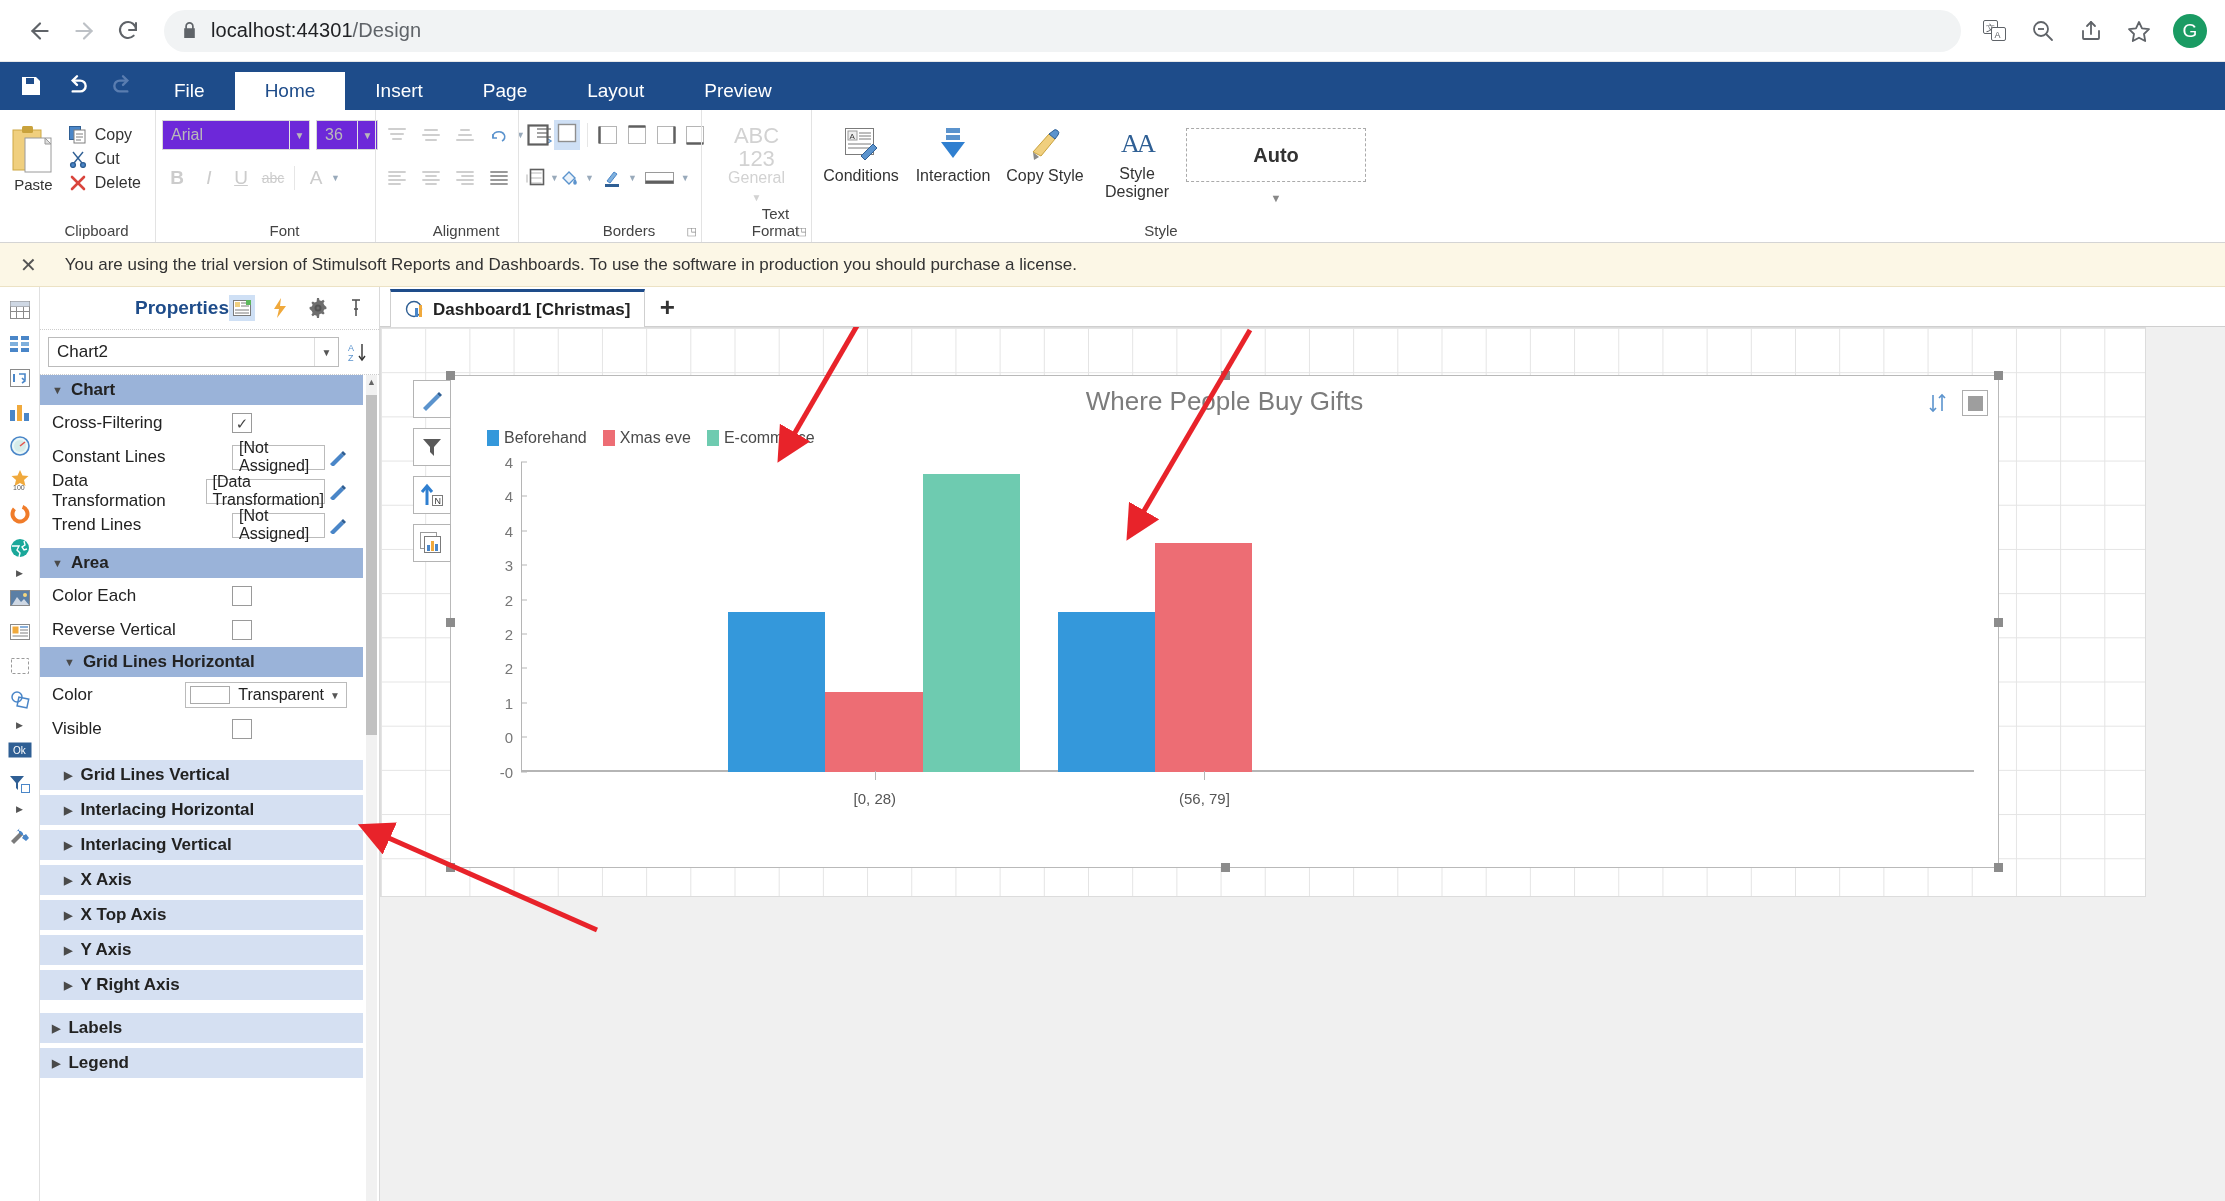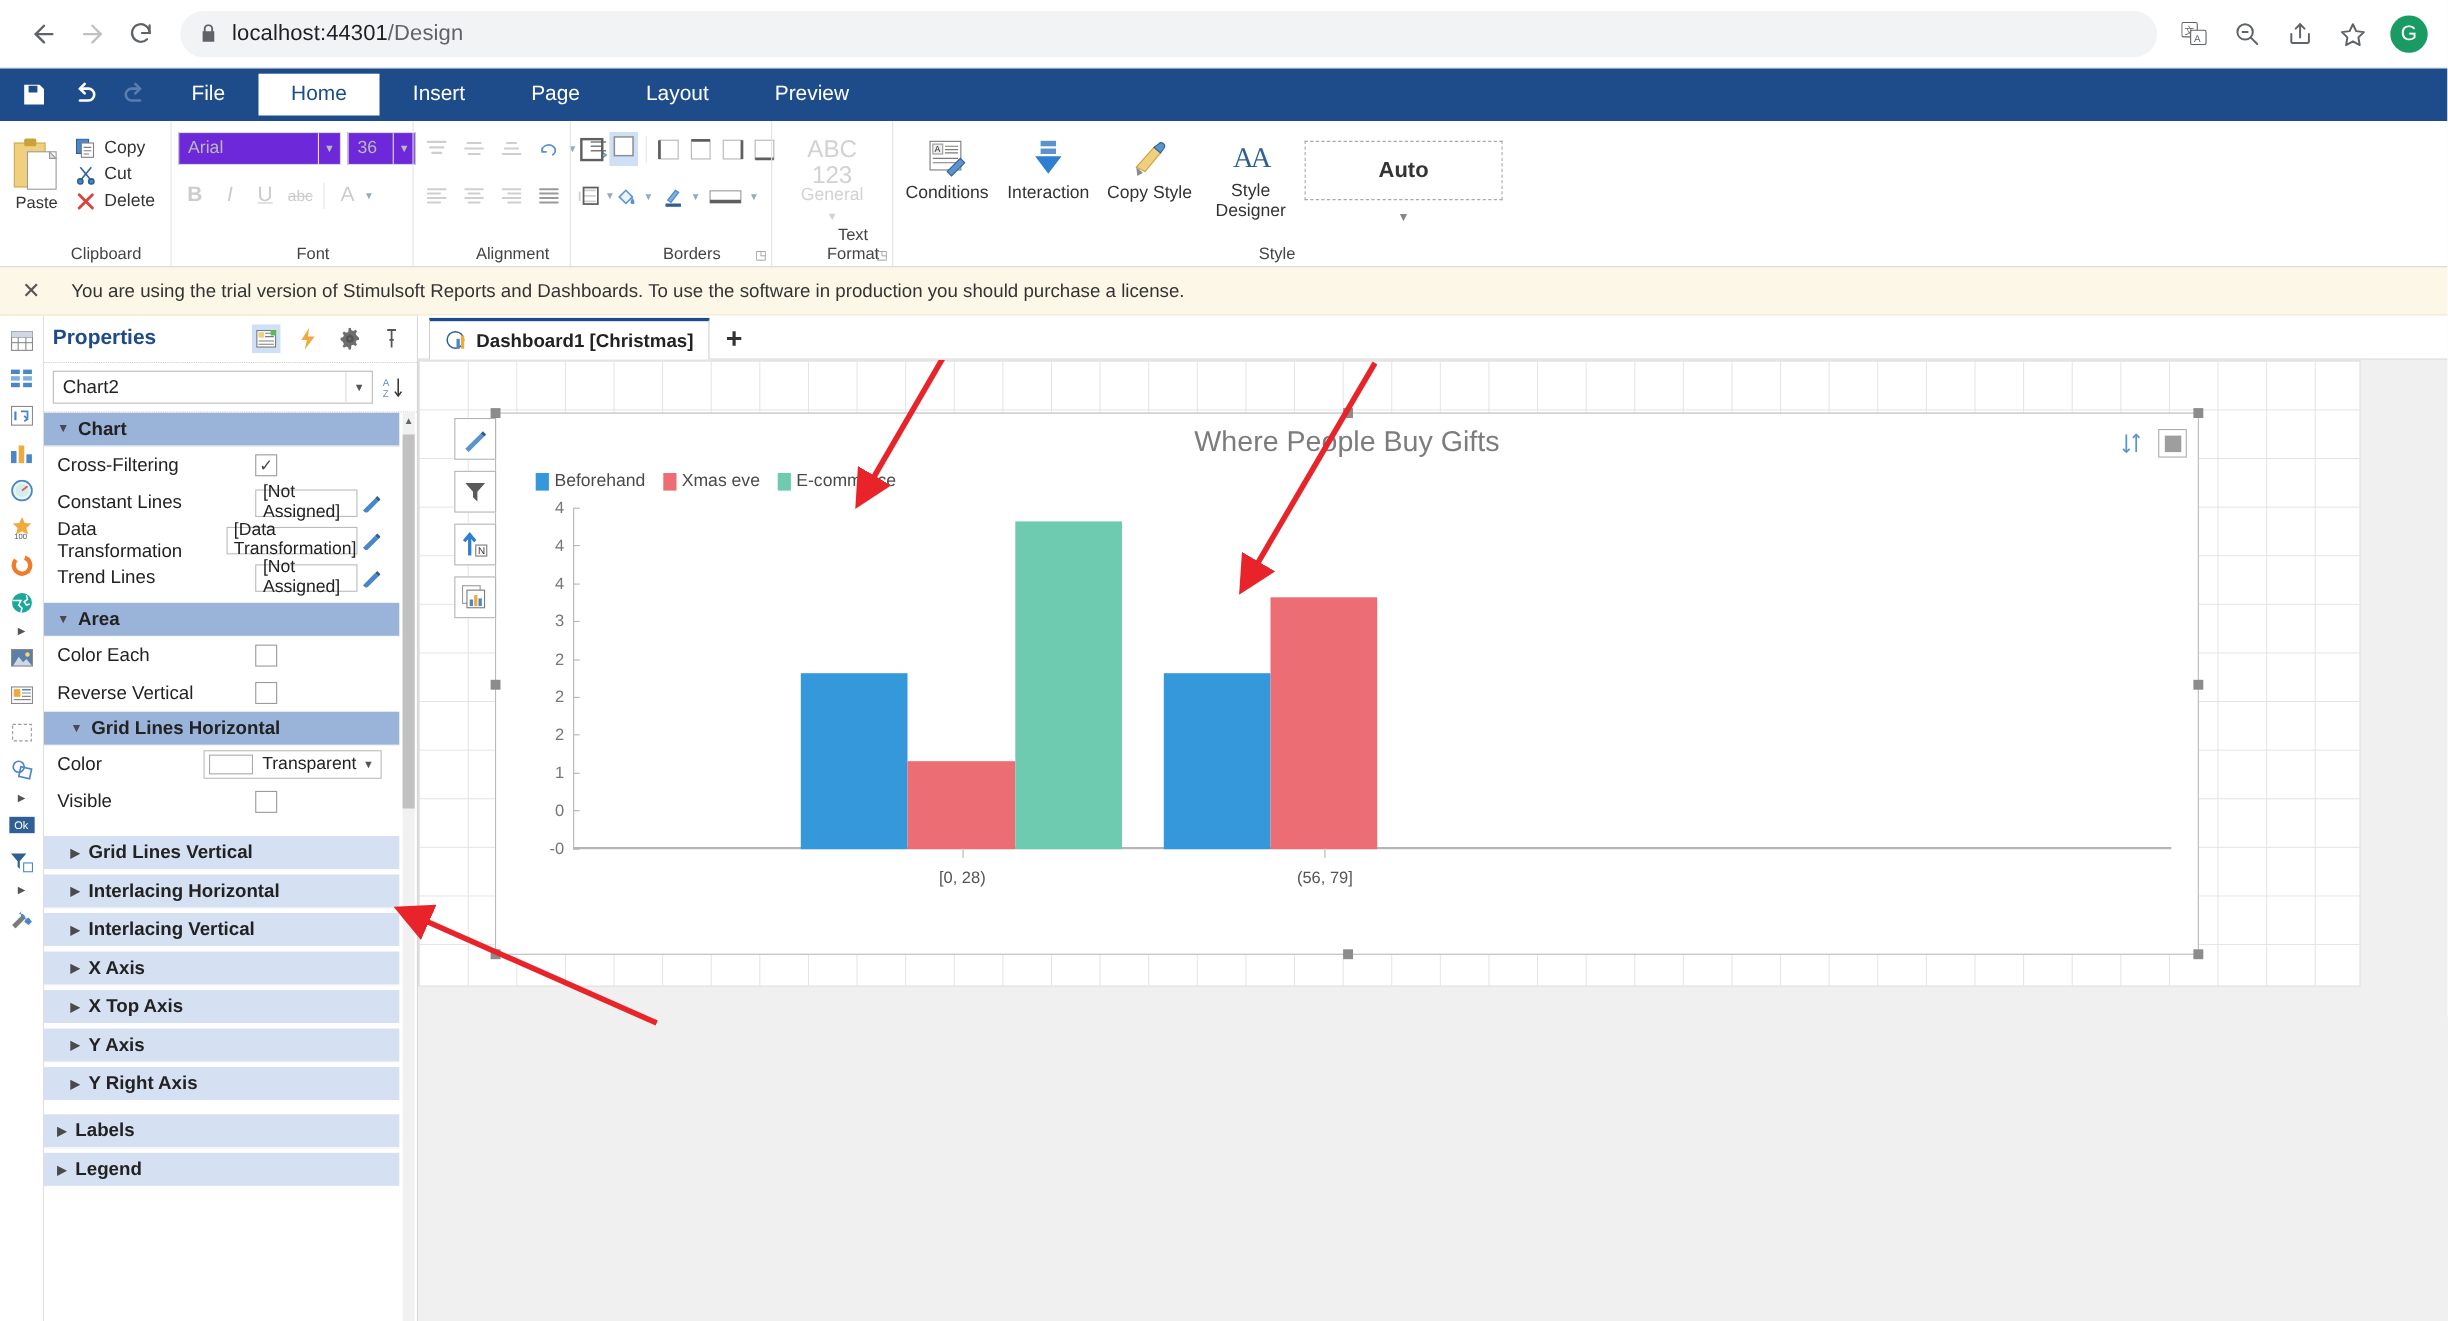--- a/index.html
+++ b/index.html
@@ -32,21 +32,21 @@
   .browser-right { display: flex; align-items: center; gap: 8px; }
   .b-icon { width: 40px; height: 40px; display:flex; align-items:center; justify-content:center; color:#5f6368; }
   .avatar-circle {
     width: 34px; height: 34px; border-radius: 50%; background: #1a9b63;
     color: #fff; font-size: 19px; display:flex; align-items:center; justify-content:center;
     margin-left: 6px;
   }
 
   
   .ribbon-tabbar {
-    height: 48px; background: #1e4c8a; display: flex; align-items: center;
+    height: 48px; background: #1e4c8a; display: flex; align-items: flex-end;
     padding-left: 10px; gap: 0;
   }
   .qa-icons { display: flex; align-items: center; height: 48px; padding: 0 6px; gap: 16px; }
   .qa-icon { color: #fff; width: 30px; height: 30px; display:flex; align-items:center; justify-content:center; }
   .qa-icon.dim { color: #5a7db0; }
   .ribbon-tab {
     color: #fff; font-size: 19px; padding: 0 30px; height: 38px;
     display: flex; align-items: center; justify-content: center;
   }
   .ribbon-tab.active { background: #fff; color: #1e4c8a; }
@@ -130,20 +130,21 @@
   .rail-caret { font-size: 9px; color:#555; height: 12px; display:flex; align-items:center; }
 
   
   .props {
     width: 340px; background: #fff; border-right: 1px solid #d9d9d9;
     display: flex; flex-direction: column;
   }
   .props-head {
     display: flex; align-items: center; padding: 8px 10px 8px 8px;
     border-bottom: 1px dotted #cdcdcd;
+    text-align: right;
   }
   .props-title { font-size: 19px; font-weight: bold; color: #1e4c8a; flex: 1; }
   .props-head-icons { display: flex; align-items: center; gap: 12px; }
   .ph-icon { width: 26px; height: 26px; display:flex; align-items:center; justify-content:center; }
   .ph-icon.sel { background: #cfe0f5; }
   .props-selector { display: flex; align-items: center; gap: 6px; padding: 7px 8px; }
   .sel-combo {
     flex: 1; height: 30px; border: 1px solid #bbb; background: #fff; display: flex;
     align-items: center; font-size: 17px; color: #222; padding-left: 8px;
   }

